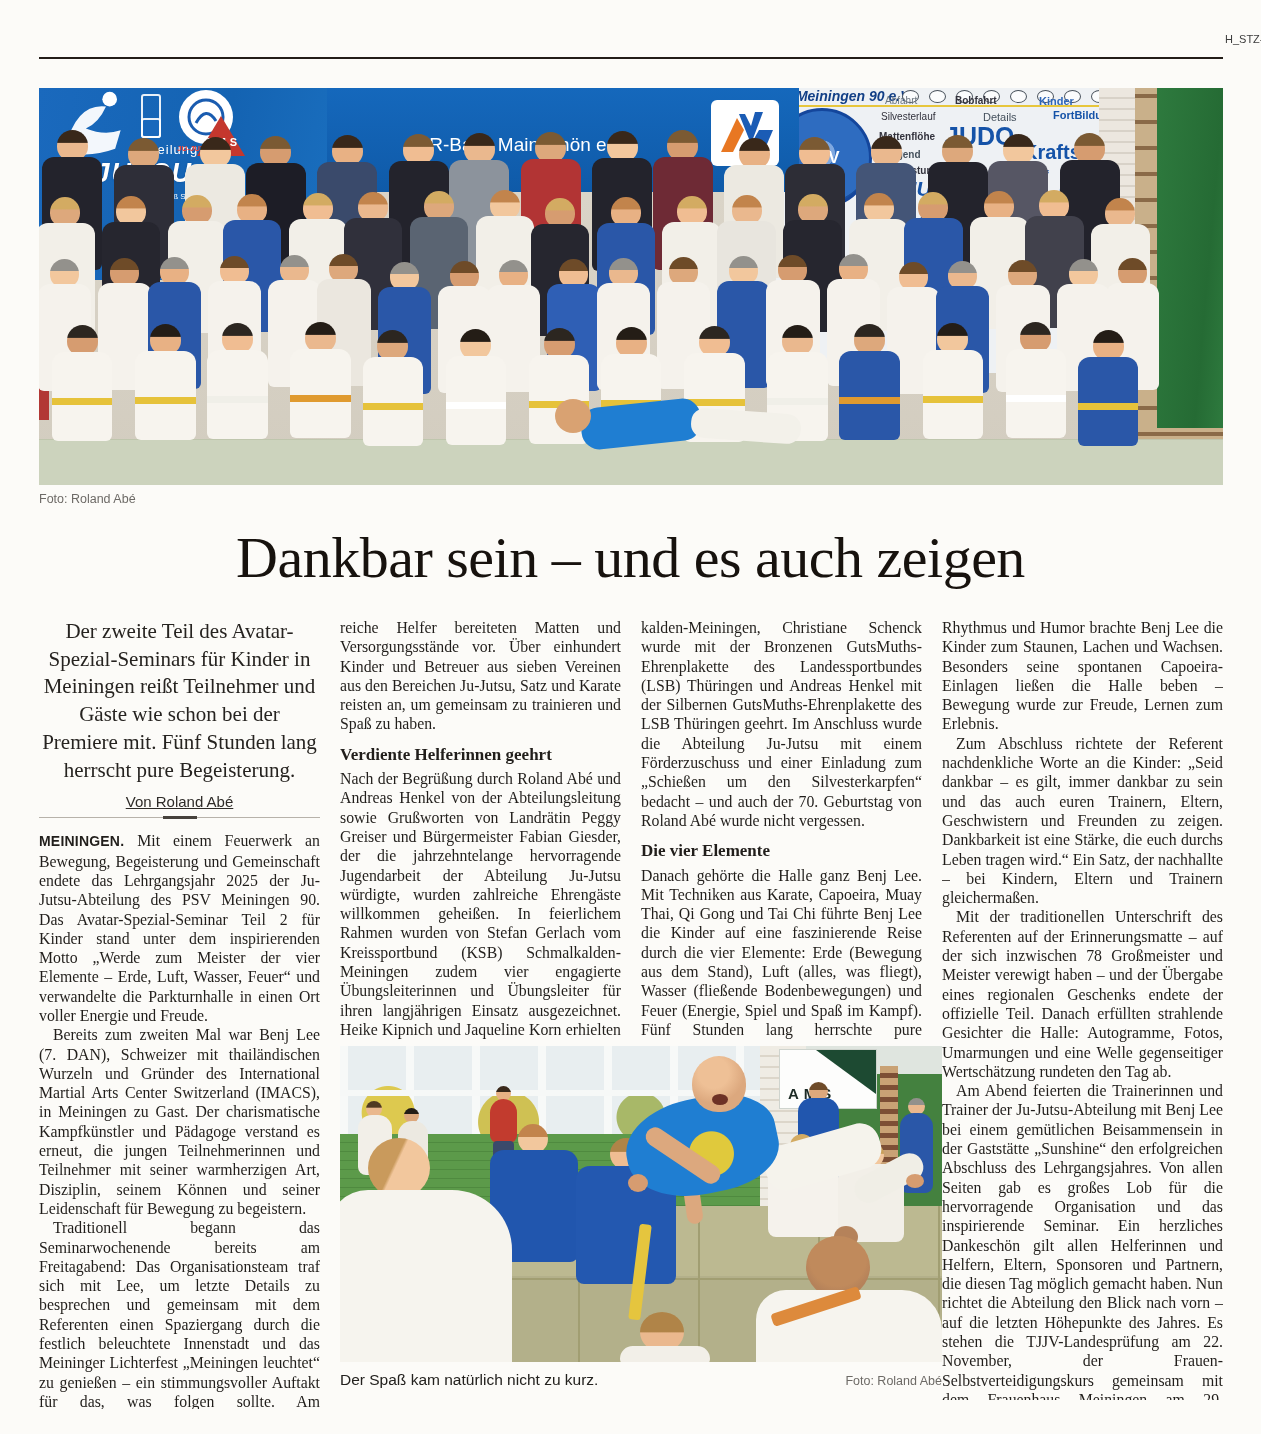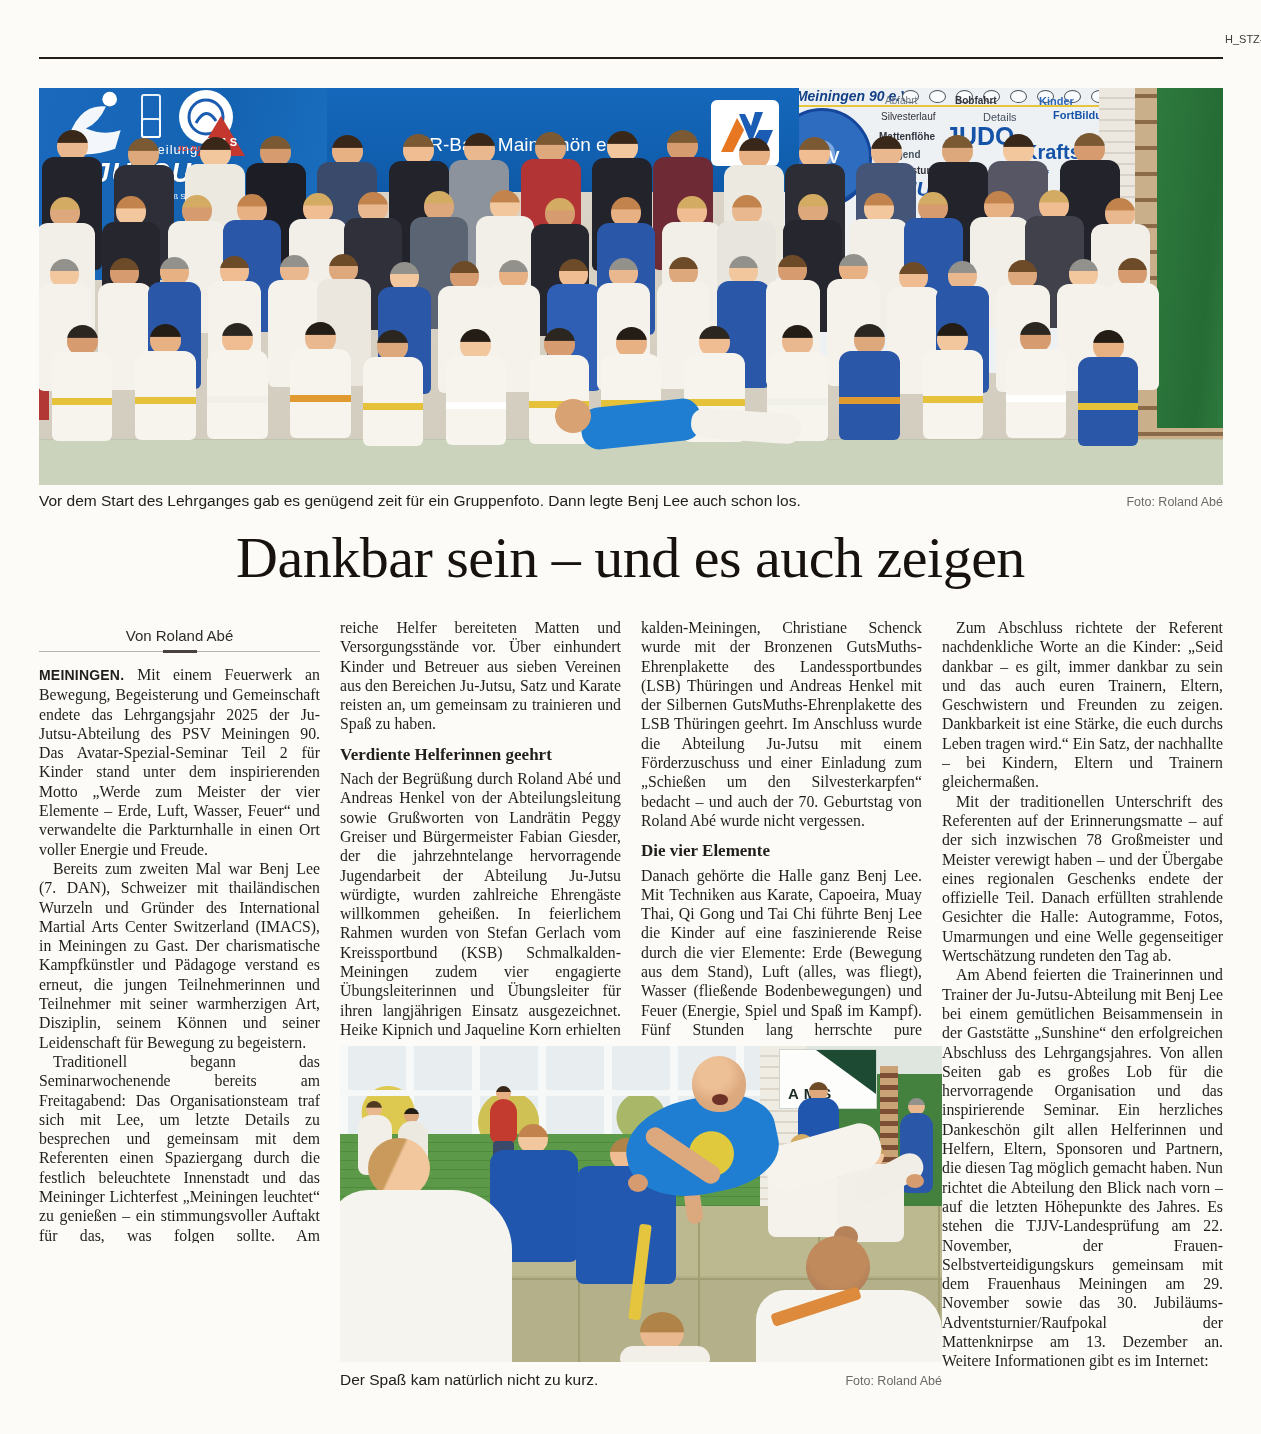--- a/index.html
+++ b/index.html
@@ -68,21 +68,21 @@
   .cap-bottom{left:340px;top:1371px;width:602px;}
   .cap-text{font-size:15.5px;color:#23211e;}
   .cap-credit{font-size:12.5px;color:#6d6a66;}
   
   .headline{position:absolute;left:0;top:524px;width:100%;text-align:center;margin:0;
         font-family:"Liberation Serif",serif;font-weight:500;font-size:58px;color:#17120e;letter-spacing:-.5px;}
   
   .col{position:absolute;top:618px;width:281px;}
   .c1{left:39px;}  .c2{left:340px;}  .c3{left:641px;}  .c4{left:942px;}
   .lead{margin:0 0 4px 0;font-size:21px;line-height:1.32;text-align:center;color:#262320;}
-  .byline{text-align:center;font-family:"Liberation Sans",sans-serif;font-size:15px;color:#2e2b28;margin:9px 0 7px;}
+  .byline{text-align:center;font-family:"Liberation Sans",sans-serif;font-size:15px;color:#2e2b28;margin:9px 0 7px;text-decoration:underline;}
   .byline-rule{position:relative;height:1px;background:#b7b2aa;margin-bottom:13px;}
   .byline-rule::after{content:"";position:absolute;left:50%;transform:translateX(-50%);top:-1px;width:34px;height:3px;background:#46413c;}
   .body{overflow:hidden;text-align:justify;font-size:15.8px;line-height:19.3px;color:#211e1b;hyphens:auto;}
   .c1 .body{height:578px;} .c2 .body,.c3 .body{height:424px;} .c4 .body{height:782px;}
   .body p{margin:0;}
   .body p.ind{text-indent:14px;}
   .dateline{font-family:"Liberation Sans",sans-serif;font-weight:bold;font-size:14px;letter-spacing:.2px;}
   .subhead{font-weight:bold;font-size:17px;margin:11px 0 5px;text-align:left;}
   
   .pb{left:340px;top:1046px;width:602px;height:316px;}
@@ -521,27 +521,27 @@
       </div>
 
     <div class="abs lying-man">
       <div class="abs lm-torso"></div>
       <div class="abs lm-head"></div>
       <div class="abs lm-legs"></div>
     </div>
   </figure>
 
   <div class="caption-row cap-top">
-    <span class="cap-text">Vor dem Start des Lehrganges gab es genügend zeit für ein Gruppenfoto. Dann legte Benj Lee auch schon los.</span>
     <span class="cap-credit">Foto: Roland Abé</span>
   </div>
 
   <h2 class="headline">Dankbar sein – und es auch zeigen</h2>
 
   <div class="col c1">
+    <p class="lead">Der zweite Teil des Avatar-Spezial-Seminars für Kinder in Meiningen reißt Teilnehmer und Gäste wie schon bei der Premiere mit. Fünf Stunden lang herrscht pure Begeisterung.</p>
     <div class="byline">Von Roland Abé</div>
     <div class="byline-rule"></div>
     <div class="body">
         <p class=""><span class="dateline">MEININGEN. </span>Mit einem Feuerwerk an Bewegung, Begeisterung und Gemeinschaft endete das Lehrgangsjahr 2025 der Ju-Jutsu-Abteilung des PSV Meiningen 90. Das Avatar-Spezial-Seminar Teil 2 für Kinder stand unter dem inspirierenden Motto „Werde zum Meister der vier Elemente – Erde, Luft, Wasser, Feuer“ und verwandelte die Parkturnhalle in einen Ort voller Energie und Freude.</p>
         <p class="ind">Bereits zum zweiten Mal war Benj Lee (7. DAN), Schweizer mit thailändischen Wurzeln und Gründer des International Martial Arts Center Switzerland (IMACS), in Meiningen zu Gast. Der charismatische Kampfkünstler und Pädagoge verstand es erneut, die jungen Teilnehmerinnen und Teilnehmer mit seiner warmherzigen Art, Disziplin, seinem Können und seiner Leidenschaft für Bewegung zu begeistern.</p>
         <p class="ind">Traditionell begann das Seminarwochenende bereits am Freitagabend: Das Organisationsteam traf sich mit Lee, um letzte Details zu besprechen und gemeinsam mit dem Referenten einen Spaziergang durch die festlich beleuchtete Innenstadt und das Meininger Lichterfest „Meiningen leuchtet“ zu genießen – ein stimmungsvoller Auftakt für das, was folgen sollte. Am Samstagmorgen herrschte reges Treiben in der Parkturnhalle. Eltern, Trainerinnen und Trainer sowie zahl-</p>
       </div>
   </div>
   <div class="col c2">
     <div class="body">
@@ -552,20 +552,21 @@
   </div>
   <div class="col c3">
     <div class="body">
         <p class="">kalden-Meiningen, Christiane Schenck wurde mit der Bronzenen GutsMuths-Ehrenplakette des Landessportbundes (LSB) Thüringen und Andreas Henkel mit der Silbernen GutsMuths-Ehrenplakette des LSB Thüringen geehrt. Im Anschluss wurde die Abteilung Ju-Jutsu mit einem Förderzuschuss und einer Einladung zum „Schießen um den Silvesterkarpfen“ bedacht – und auch der 70. Geburtstag von Roland Abé wurde nicht vergessen.</p>
         <div class="subhead">Die vier Elemente</div>
         <p class="">Danach gehörte die Halle ganz Benj Lee. Mit Techniken aus Karate, Capoeira, Muay Thai, Qi Gong und Tai Chi führte Benj Lee die Kinder auf eine faszinierende Reise durch die vier Elemente: Erde (Bewegung aus dem Stand), Luft (alles, was fliegt), Wasser (fließende Bodenbewegungen) und Feuer (Energie, Spiel und Spaß im Kampf). Fünf Stunden lang herrschte pure Begeisterung. Mit Musik,</p>
       </div>
   </div>
   <div class="col c4">
     <div class="body">
+        <p class="">Rhythmus und Humor brachte Benj Lee die Kinder zum Staunen, Lachen und Wachsen. Besonders seine spontanen Capoeira-Einlagen ließen die Halle beben – Bewegung wurde zur Freude, Lernen zum Erlebnis.</p>
         <p class="ind">Zum Abschluss richtete der Referent nachdenkliche Worte an die Kinder: „Seid dankbar – es gilt, immer dankbar zu sein und das auch euren Trainern, Eltern, Geschwistern und Freunden zu zeigen. Dankbarkeit ist eine Stärke, die euch durchs Leben tragen wird.“ Ein Satz, der nachhallte – bei Kindern, Eltern und Trainern gleichermaßen.</p>
         <p class="ind">Mit der traditionellen Unterschrift des Referenten auf der Erinnerungsmatte – auf der sich inzwischen 78 Großmeister und Meister verewigt haben – und der Übergabe eines regionalen Geschenks endete der offizielle Teil. Danach erfüllten strahlende Gesichter die Halle: Autogramme, Fotos, Umarmungen und eine Welle gegenseitiger Wertschätzung rundeten den Tag ab.</p>
         <p class="ind">Am Abend feierten die Trainerinnen und Trainer der Ju-Jutsu-Abteilung mit Benj Lee bei einem gemütlichen Beisammensein in der Gaststätte „Sunshine“ den erfolgreichen Abschluss des Lehrgangsjahres. Von allen Seiten gab es großes Lob für die hervorragende Organisation und das inspirierende Seminar. Ein herzliches Dankeschön gilt allen Helferinnen und Helfern, Eltern, Sponsoren und Partnern, die diesen Tag möglich gemacht haben. Nun richtet die Abteilung den Blick nach vorn – auf die letzten Höhepunkte des Jahres. Es stehen die TJJV-Landesprüfung am 22. November, der Frauen-Selbstverteidigungskurs gemeinsam mit dem Frauenhaus Meiningen am 29. November sowie das 30. Jubiläums-Adventsturnier/Raufpokal der Mattenknirpse am 13. Dezember an. Weitere Informationen gibt es im Internet: </p>
       </div>
   </div>
 
   <figure class="photo pb" style="margin:0">
     <div class="abs pb-windows"></div>
     <div class="abs pb-winbar"></div>
     <div class="abs pb-greenwall"></div>

